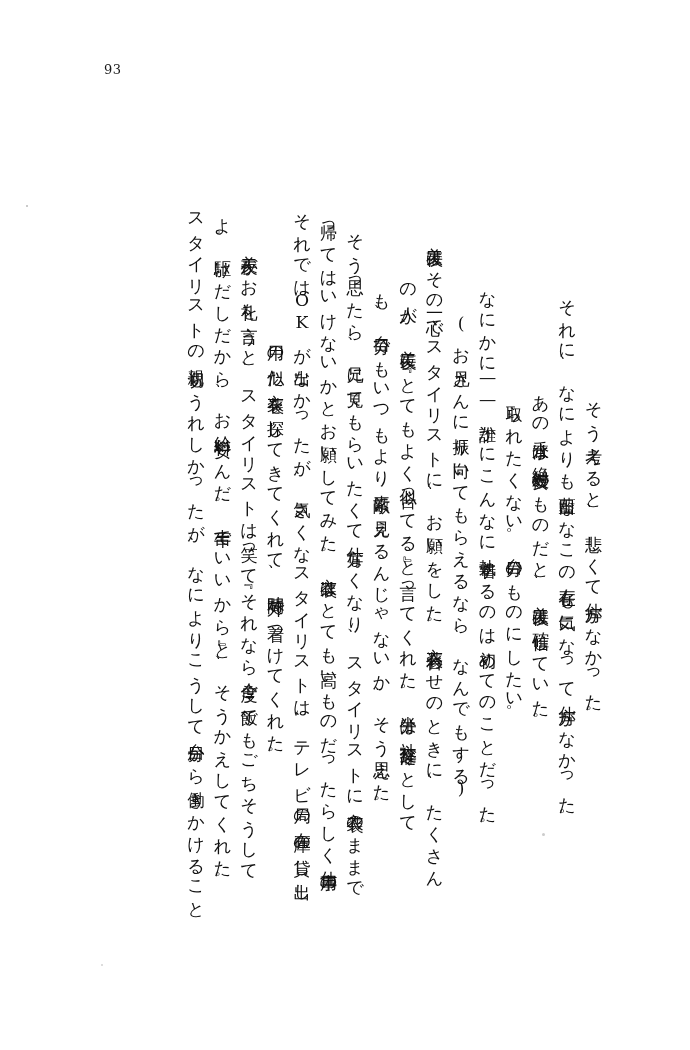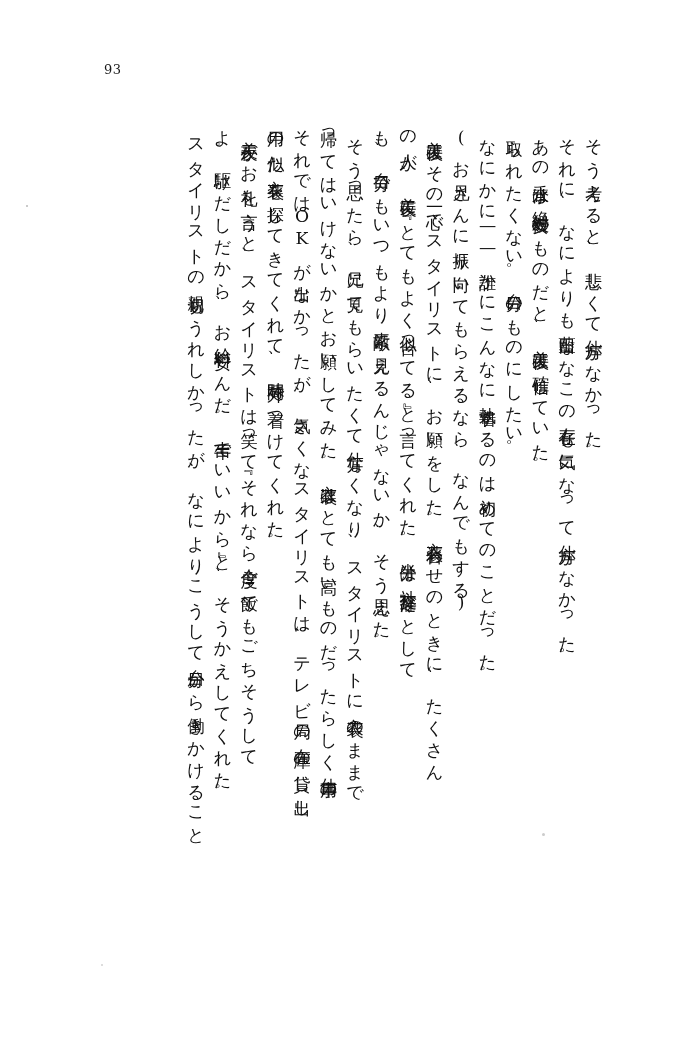--- a/index.html
+++ b/index.html
@@ -7,20 +7,21 @@
     padding: 0;
     background: #ffffff;
   }
   .page {
     position: relative;
     width: 604px;
     height: 1050px;
     background: #ffffff;
     overflow: hidden;
     font-family: "DejaVu Serif", "Liberation Serif", serif;
+    text-align: center;
   }
   .page-number {
     position: absolute;
     top: 62px;
     left: 104px;
     font-size: 13px;
     color: #1a1a1a;
     font-family: "DejaVu Serif", "Liberation Serif", serif;
     letter-spacing: 0.5px;
   }

